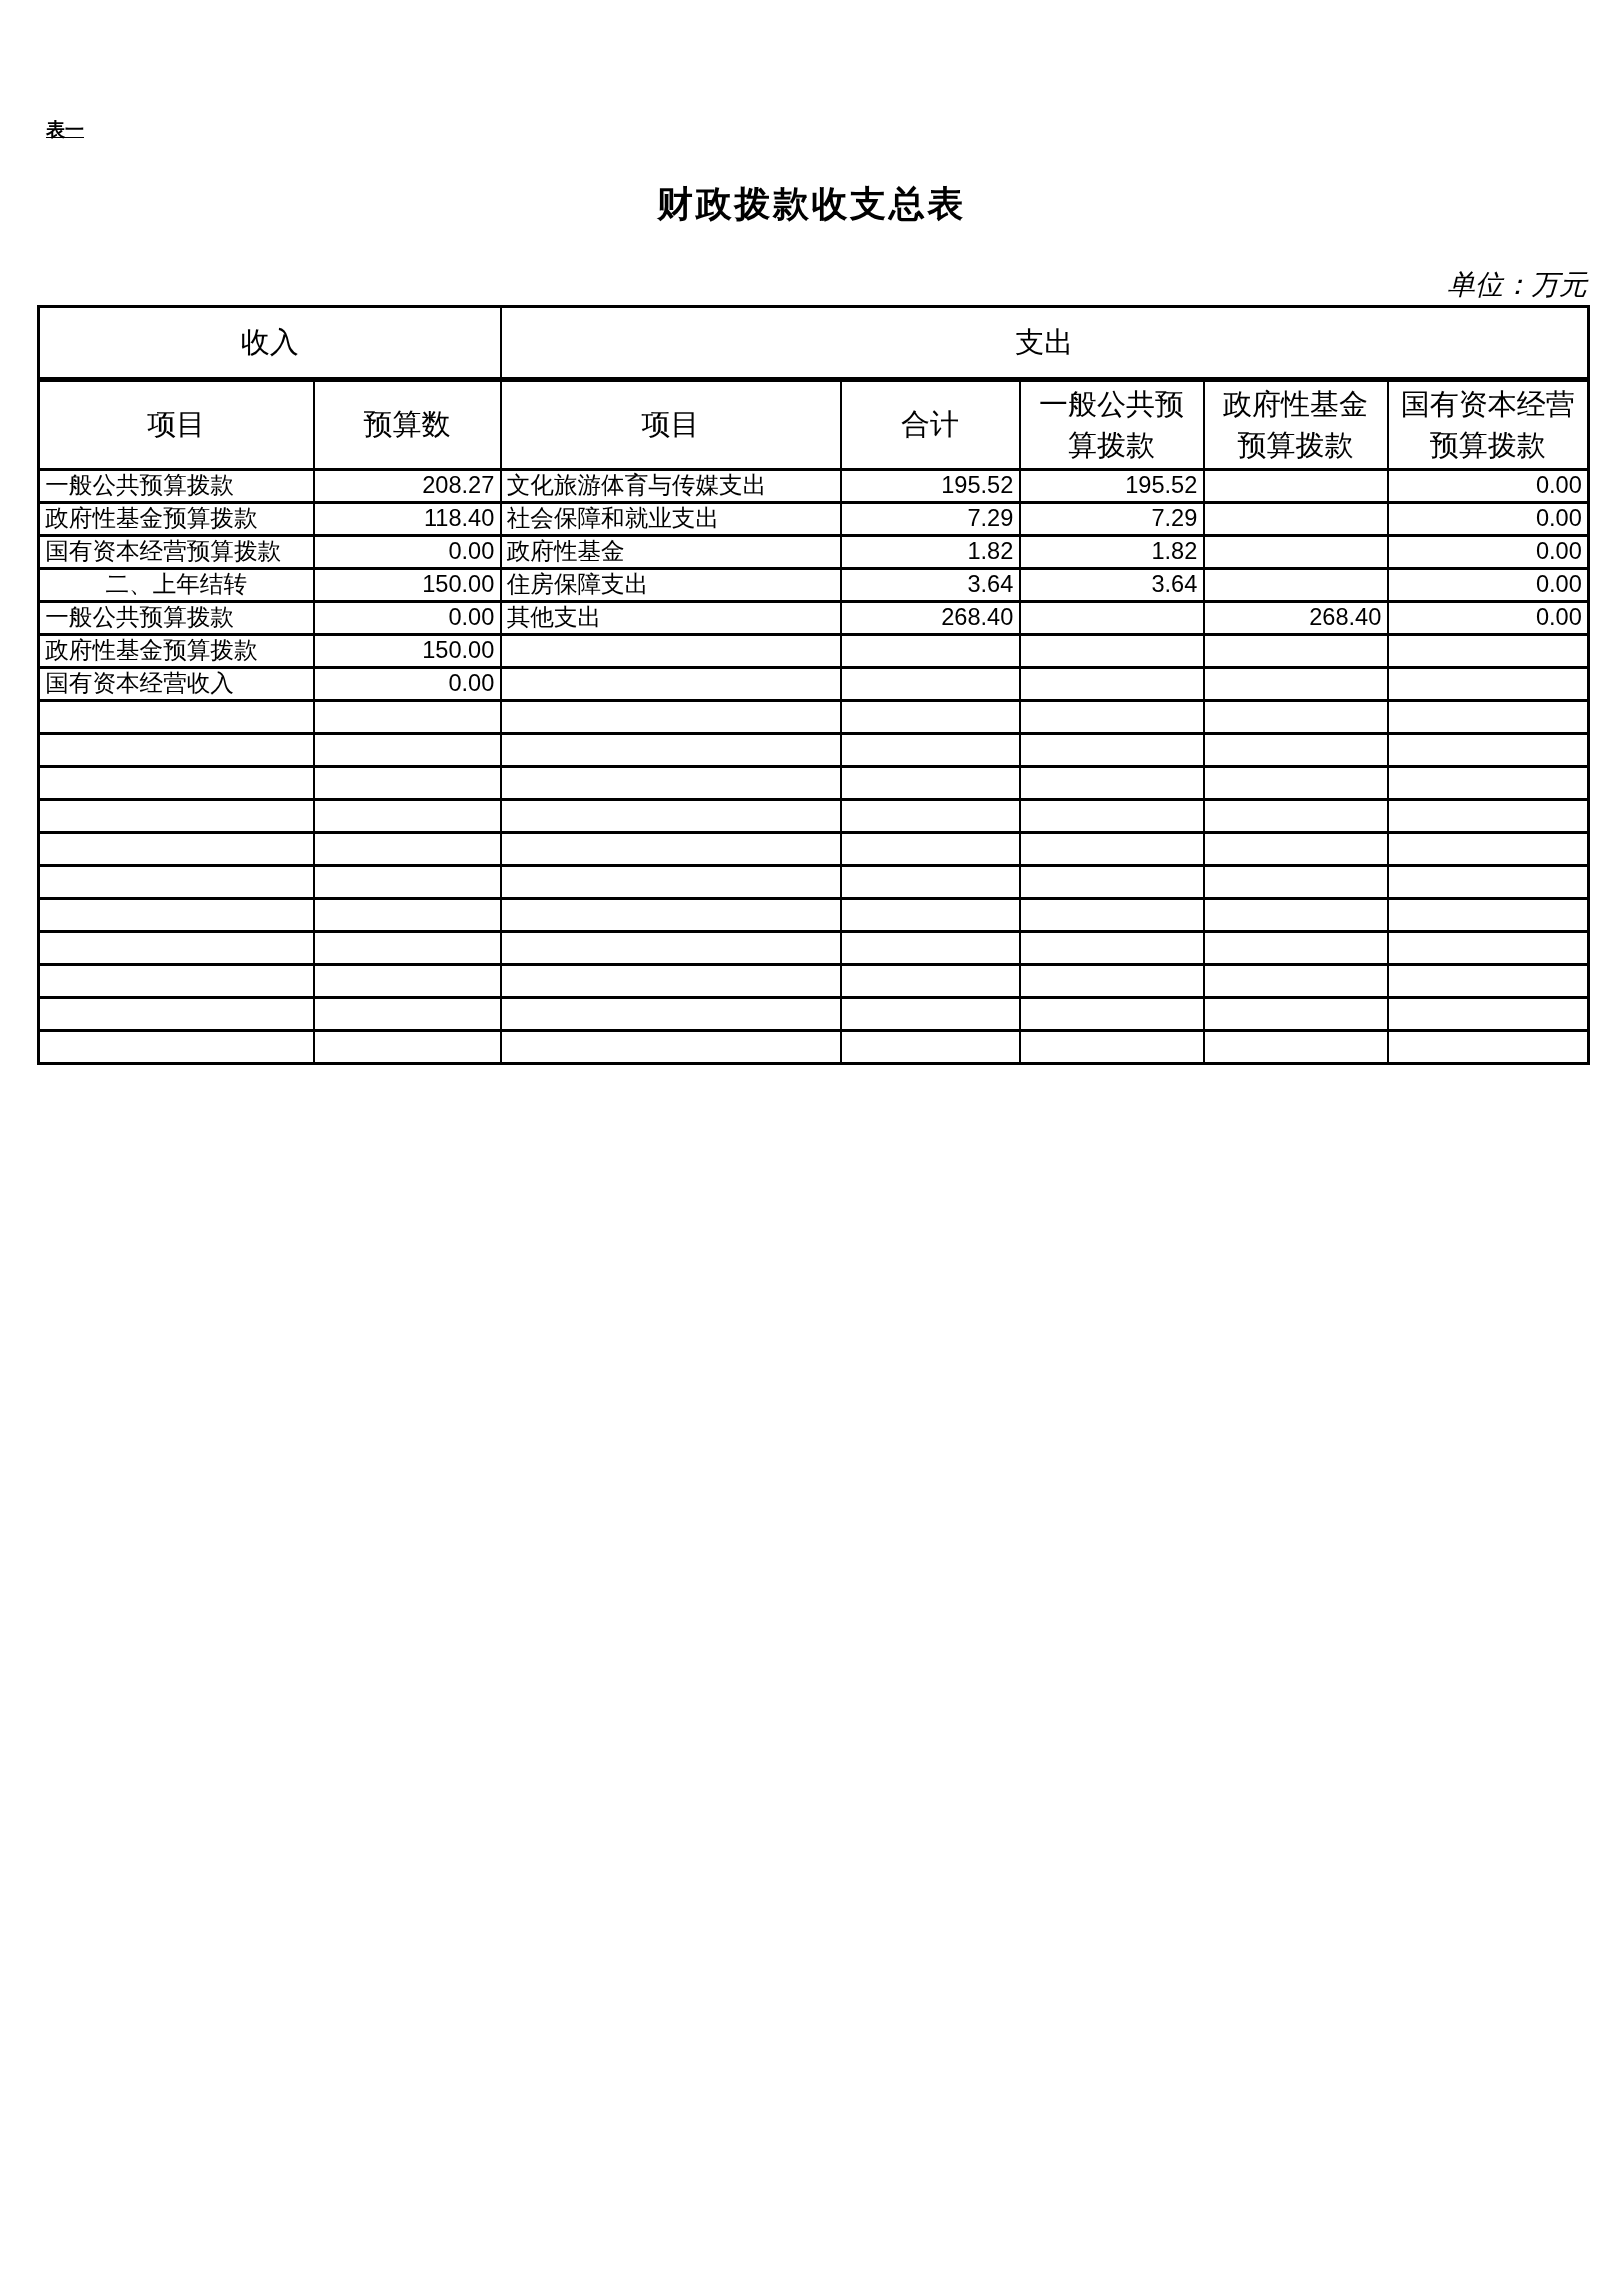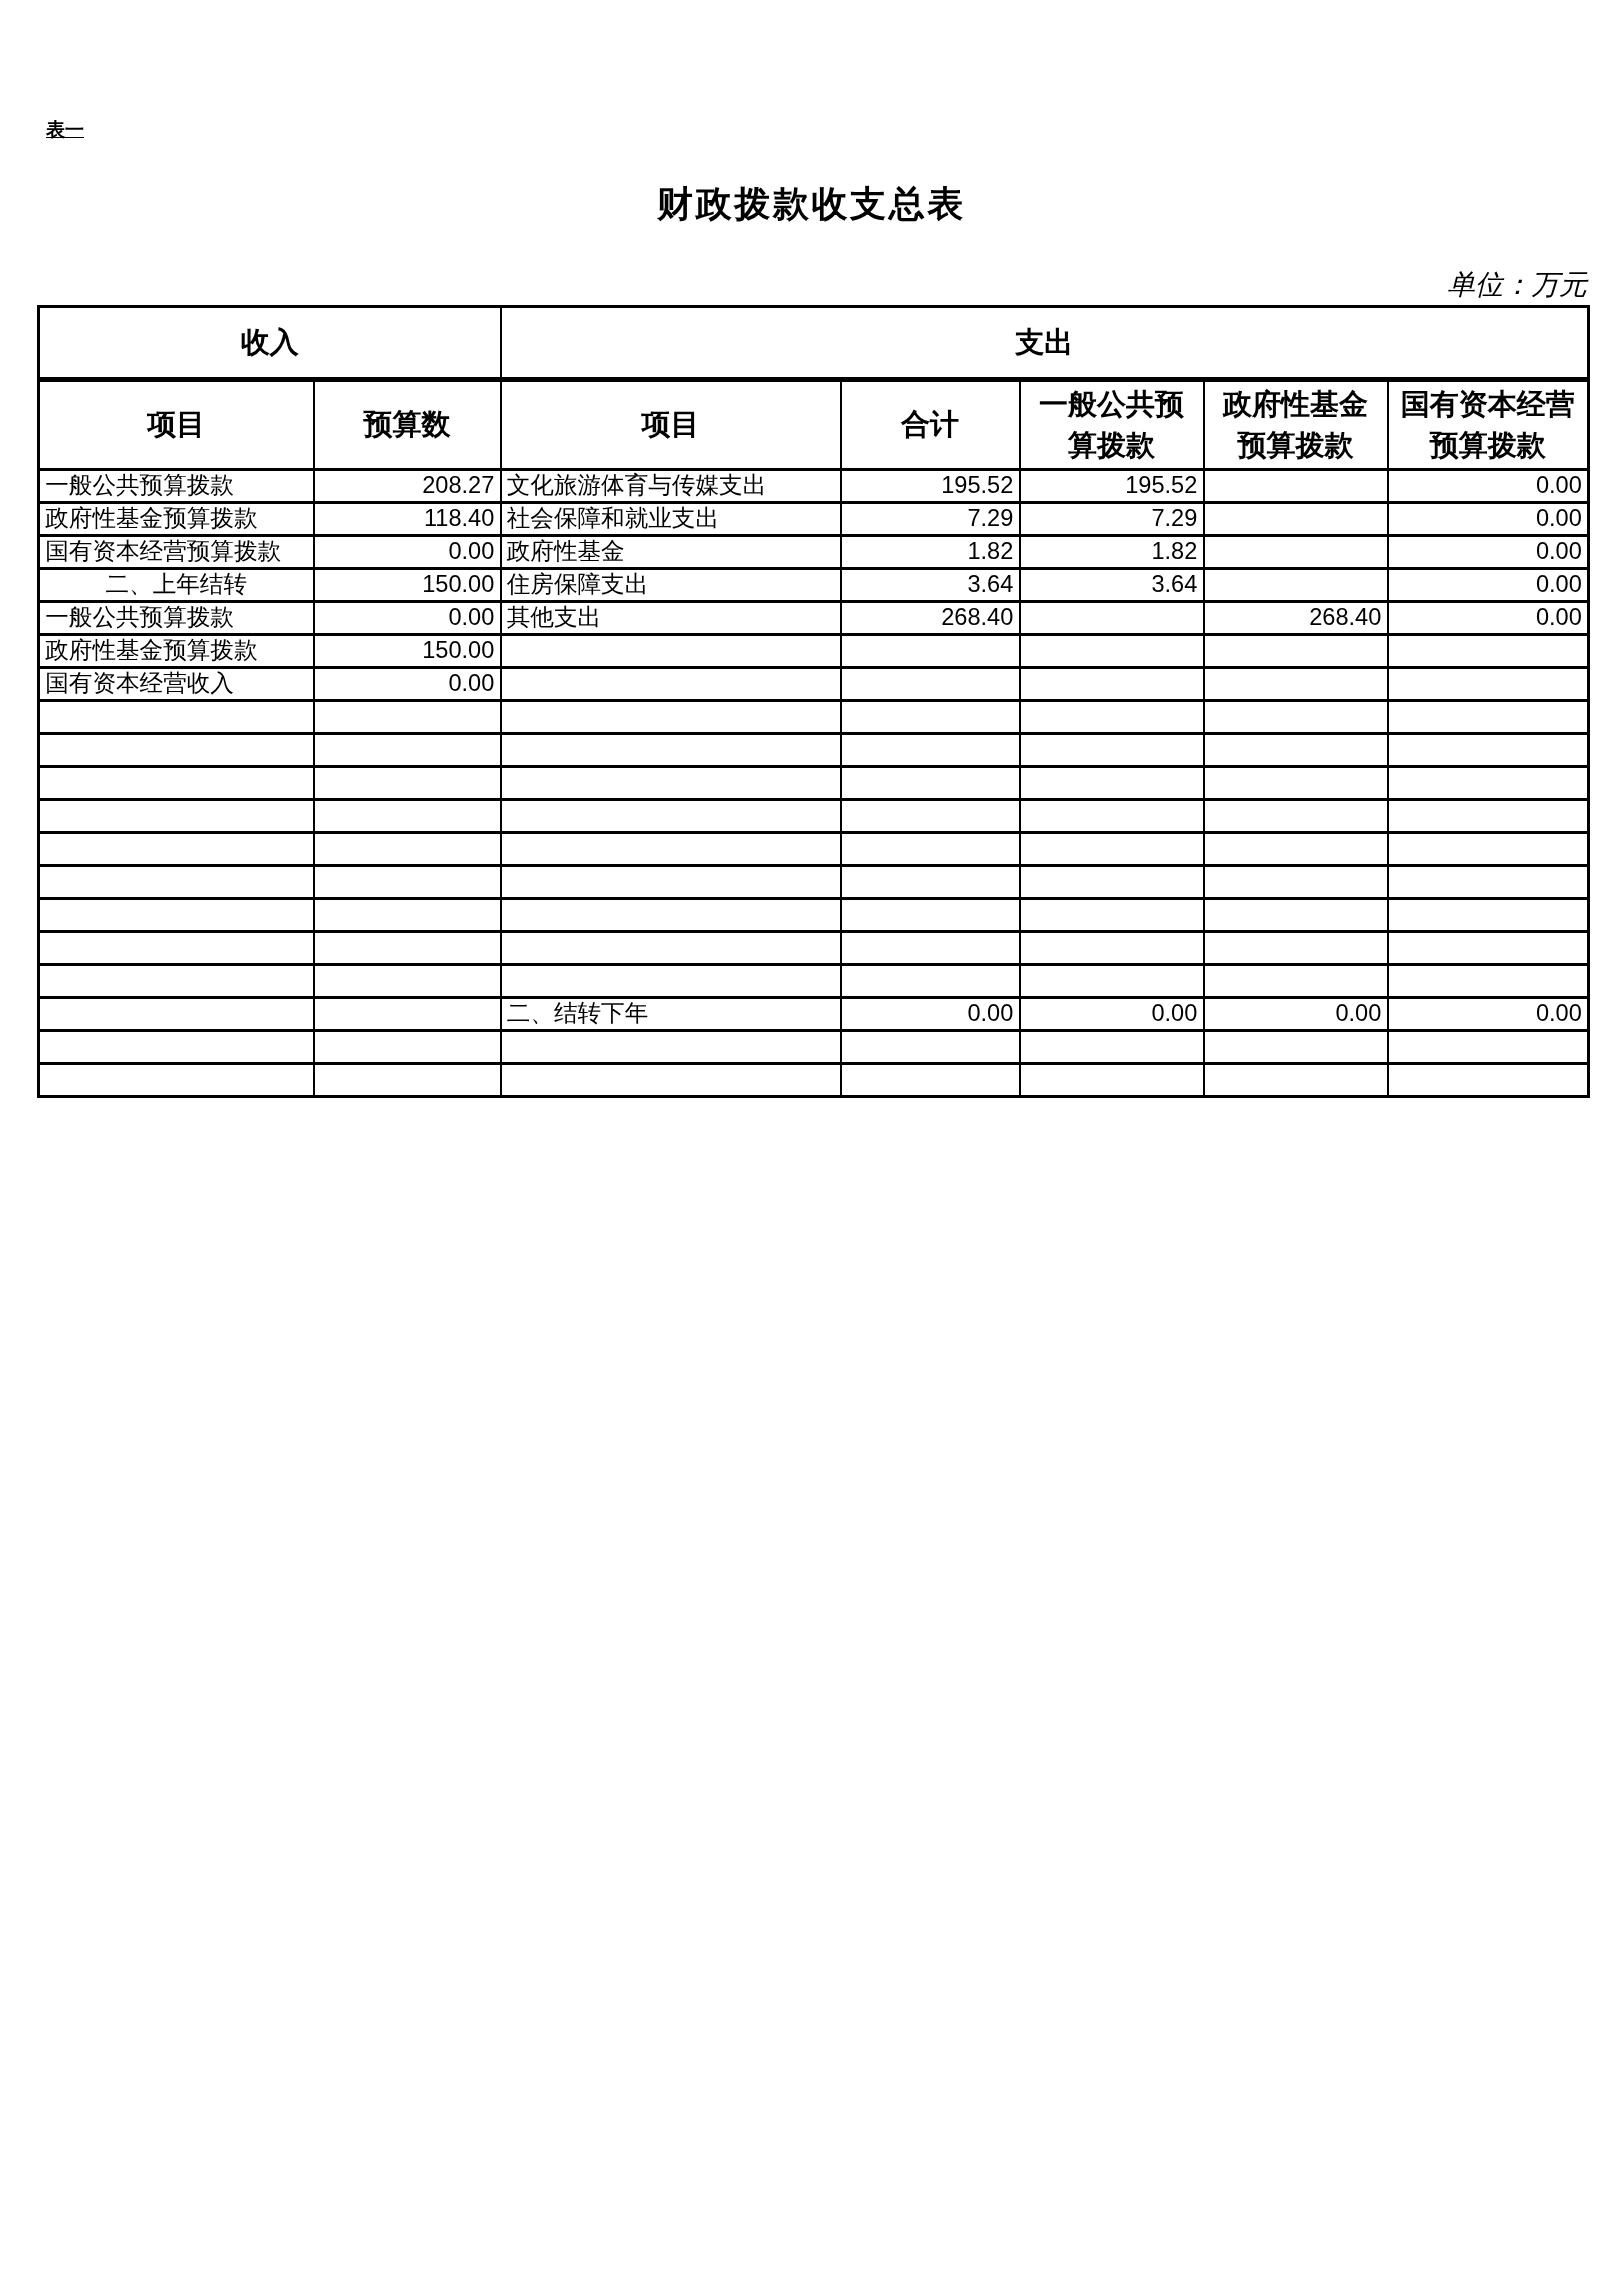--- a/index.html
+++ b/index.html
@@ -55,21 +55,21 @@
   .budget-table th, .budget-table td {
     border-left: 2.6px solid #000;
     border-right: 2.6px solid #000;
     border-top: 3.9px solid #000;
     border-bottom: 3.9px solid #000;
     vertical-align: middle;
     overflow: hidden;
   }
   .budget-table thead th {
     font-size: 29px;
-    font-weight: bold;
+    font-weight: normal;
     text-align: center;
     padding: 0 9.2px;
   }
   .group-row { height: 73px; }
   .group-row th { border-bottom-width: 5.2px; }
   .col-row { height: 90px; margin-left: 28px; }
   .col-row .wrap {
     white-space: pre-line;
     line-height: 1.4;
   }
@@ -283,29 +283,20 @@
   <tr>
     <td class="item"></td>
     <td class="num"></td>
     <td class="item"></td>
     <td class="num"></td>
     <td class="num"></td>
     <td class="num"></td>
     <td class="num"></td>
   </tr>
 
-  <tr>
-    <td class="item"></td>
-    <td class="num"></td>
-    <td class="item">二、结转下年</td>
-    <td class="num">0.00</td>
-    <td class="num">0.00</td>
-    <td class="num">0.00</td>
-    <td class="num">0.00</td>
-  </tr>
 
   <tr>
     <td class="item"></td>
     <td class="num"></td>
     <td class="item"></td>
     <td class="num"></td>
     <td class="num"></td>
     <td class="num"></td>
     <td class="num"></td>
   </tr>

